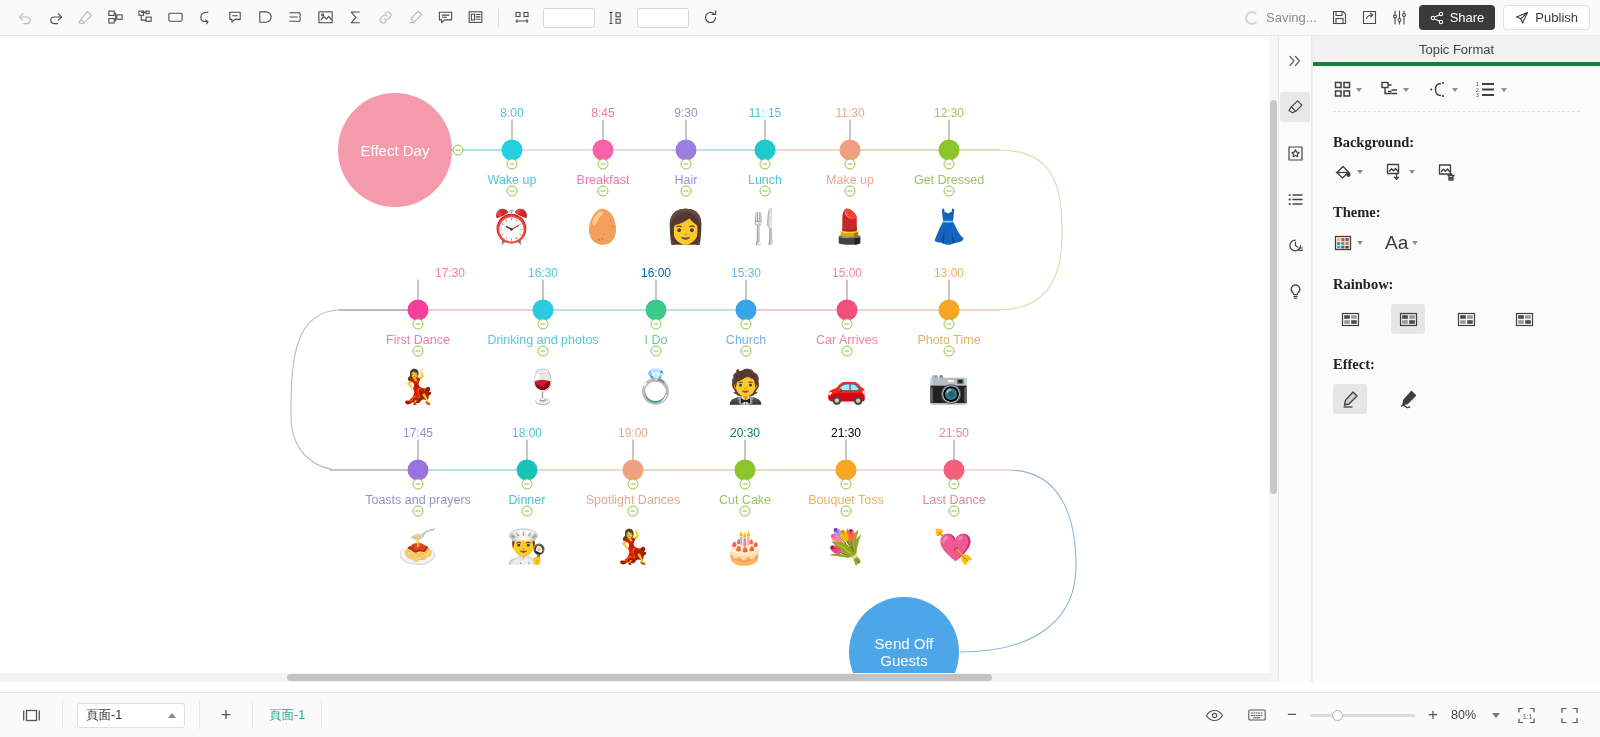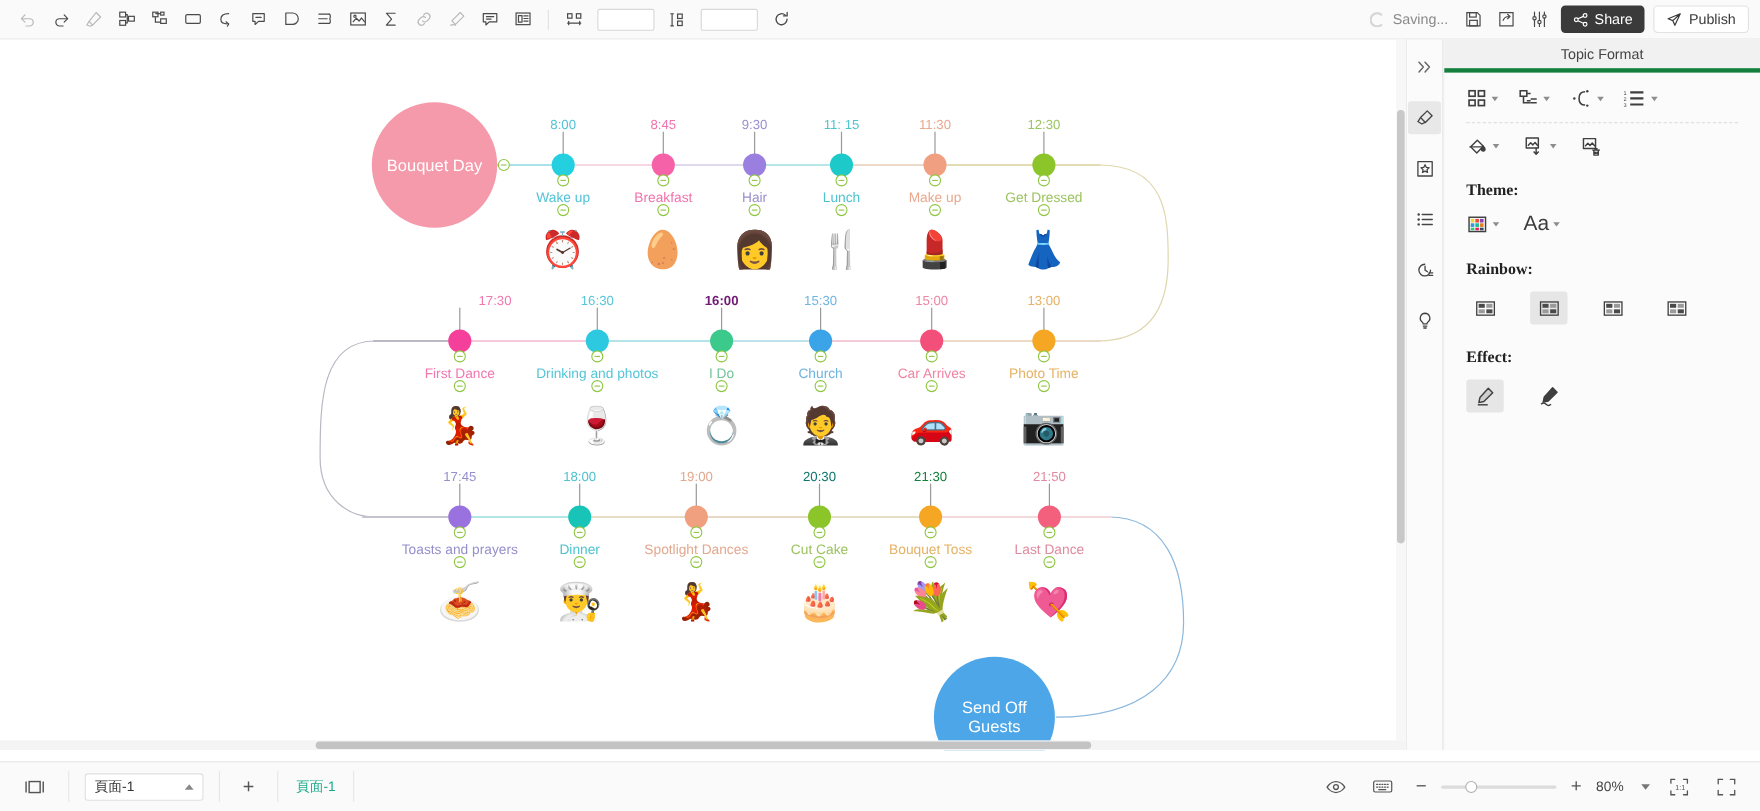--- a/index.html
+++ b/index.html
@@ -377,21 +377,21 @@
         <circle cx="633" cy="434" r="10.5" fill="#f0a07e"></circle>
         <line x1="745" y1="404" x2="745" y2="434" stroke="#9a9a9a" stroke-width="1.1" stroke-linecap="round"></line>
         <circle cx="745" cy="434" r="10.5" fill="#8bc529"></circle>
         <line x1="846" y1="404" x2="846" y2="434" stroke="#9a9a9a" stroke-width="1.1" stroke-linecap="round"></line>
         <circle cx="846" cy="434" r="10.5" fill="#f5a623"></circle>
         <line x1="954" y1="404" x2="954" y2="434" stroke="#9a9a9a" stroke-width="1.1" stroke-linecap="round"></line>
         <circle cx="954" cy="434" r="10.5" fill="#f2607e"></circle>
       </svg>
     <div id="mm-overlay">
         <div class="center-circle" style="left: 338px; top: 57px; width: 114px; height: 114px; background: rgb(245, 154, 171);">
-          <span>Bouquet Day</span>
+          <span>Effect Day</span>
         </div>
         <div class="center-circle" style="left: 849px; top: 561px; width: 110px; height: 110px; background: rgb(77, 166, 232);">
           <span>Send Off Guests</span>
         </div>
         <div class="collapse-badge" style="left: 458px; top: 114px;"></div>
         <div class="node-time" style="left: 512px; top: 70px; color: rgb(82, 195, 214);">8:00</div>
         <div class="node-label" style="left: 512px; top: 137px; color: rgb(82, 195, 214);">Wake up</div>
         <div class="emoji" style="left: 512px; top: 174px;">⏰</div>
         <div class="collapse-badge" style="left: 512px; top: 128px;"></div>
         <div class="collapse-badge" style="left: 512px; top: 155px;"></div>
@@ -423,21 +423,21 @@
         <div class="node-time" style="left: 418px; top: 230px; color: rgb(239, 122, 176); margin-left: 32px;">17:30</div>
         <div class="node-label" style="left: 418px; top: 297px; color: rgb(239, 122, 176);">First Dance</div>
         <div class="emoji" style="left: 418px; top: 334px;">💃</div>
         <div class="collapse-badge" style="left: 418px; top: 288px;"></div>
         <div class="collapse-badge" style="left: 418px; top: 315px;"></div>
         <div class="node-time" style="left: 543px; top: 230px; color: rgb(85, 198, 216);">16:30</div>
         <div class="node-label" style="left: 543px; top: 297px; color: rgb(85, 198, 216);">Drinking and photos</div>
         <div class="emoji" style="left: 543px; top: 334px;">🍷</div>
         <div class="collapse-badge" style="left: 543px; top: 288px;"></div>
         <div class="collapse-badge" style="left: 543px; top: 315px;"></div>
-        <div class="node-time" style="left: 656px; top: 230px; color: #701a75; font-weight: bold;">16:00</div>
+        <div class="node-time" style="left: 656px; top: 230px; color: #0369a1;">16:00</div>
         <div class="node-label" style="left: 656px; top: 297px; color: rgb(115, 195, 155);">I Do</div>
         <div class="emoji" style="left: 656px; top: 334px;">💍</div>
         <div class="collapse-badge" style="left: 656px; top: 288px;"></div>
         <div class="collapse-badge" style="left: 656px; top: 315px;"></div>
         <div class="node-time" style="left: 746px; top: 230px; color: rgb(112, 180, 224);">15:30</div>
         <div class="node-label" style="left: 746px; top: 297px; color: rgb(112, 180, 224);">Church</div>
         <div class="emoji" style="left: 746px; top: 334px;">🤵</div>
         <div class="collapse-badge" style="left: 746px; top: 288px;"></div>
         <div class="collapse-badge" style="left: 746px; top: 315px;"></div>
         <div class="node-time" style="left: 847px; top: 230px; color: rgb(239, 133, 163);">15:00</div>
@@ -463,21 +463,21 @@
         <div class="node-time" style="left: 633px; top: 390px; color: rgb(226, 169, 143);">19:00</div>
         <div class="node-label" style="left: 633px; top: 457px; color: rgb(226, 169, 143);">Spotlight Dances</div>
         <div class="emoji" style="left: 633px; top: 494px;">💃</div>
         <div class="collapse-badge" style="left: 633px; top: 448px;"></div>
         <div class="collapse-badge" style="left: 633px; top: 475px;"></div>
         <div class="node-time" style="left: 745px; top: 390px; color: #0f766e;">20:30</div>
         <div class="node-label" style="left: 745px; top: 457px; color: rgb(157, 195, 98);">Cut Cake</div>
         <div class="emoji" style="left: 745px; top: 494px;">🎂</div>
         <div class="collapse-badge" style="left: 745px; top: 448px;"></div>
         <div class="collapse-badge" style="left: 745px; top: 475px;"></div>
-        <div class="node-time" style="left: 846px; top: 390px; color: #15803d;">21:30</div>
+        <div class="node-time" style="left: 846px; top: 390px; color: #000000;">21:30</div>
         <div class="node-label" style="left: 846px; top: 457px; color: rgb(230, 178, 101);">Bouquet Toss</div>
         <div class="emoji" style="left: 846px; top: 494px;">💐</div>
         <div class="collapse-badge" style="left: 846px; top: 448px;"></div>
         <div class="collapse-badge" style="left: 846px; top: 475px;"></div>
         <div class="node-time" style="left: 954px; top: 390px; color: rgb(224, 138, 160);">21:50</div>
         <div class="node-label" style="left: 954px; top: 457px; color: rgb(224, 138, 160);">Last Dance</div>
         <div class="emoji" style="left: 954px; top: 494px;">💘</div>
         <div class="collapse-badge" style="left: 954px; top: 448px;"></div>
         <div class="collapse-badge" style="left: 954px; top: 475px;"></div>
       </div>
@@ -575,20 +575,21 @@
             <text x="0" y="17" font-size="5" fill="#3f3f3f" font-family="Liberation Sans, sans-serif">3</text>
             <path d="M6 4h12M6 9.5h12M6 15h12" stroke="#3f3f3f" stroke-width="2"></path>
           </svg>
         </span>
         <span class="caret"></span>
       </div>
     </div>
 
     <div class="panel-divider"></div>
 
+    <div class="sec-label">Background:</div>
     <div class="sec-row">
       <div class="pi-group">
         <span class="pi">
           <svg width="20" height="20" viewBox="0 0 20 20" fill="none" stroke="#3f3f3f" stroke-width="1.3" stroke-linejoin="round">
             <path d="M4 10.5L10 4.5l5.5 5.5-6 6z" fill="#fff"></path>
               <path d="M2.8 10.5h13"></path>
             <path d="M17 12.5c0 1-.7 1.8-1.6 1.8s-1.6-.8-1.6-1.8 1.6-2.6 1.6-2.6 1.6 1.6 1.6 2.6z" fill="#3f3f3f"></path>
           </svg>
         </span>
         <span class="caret"></span>

